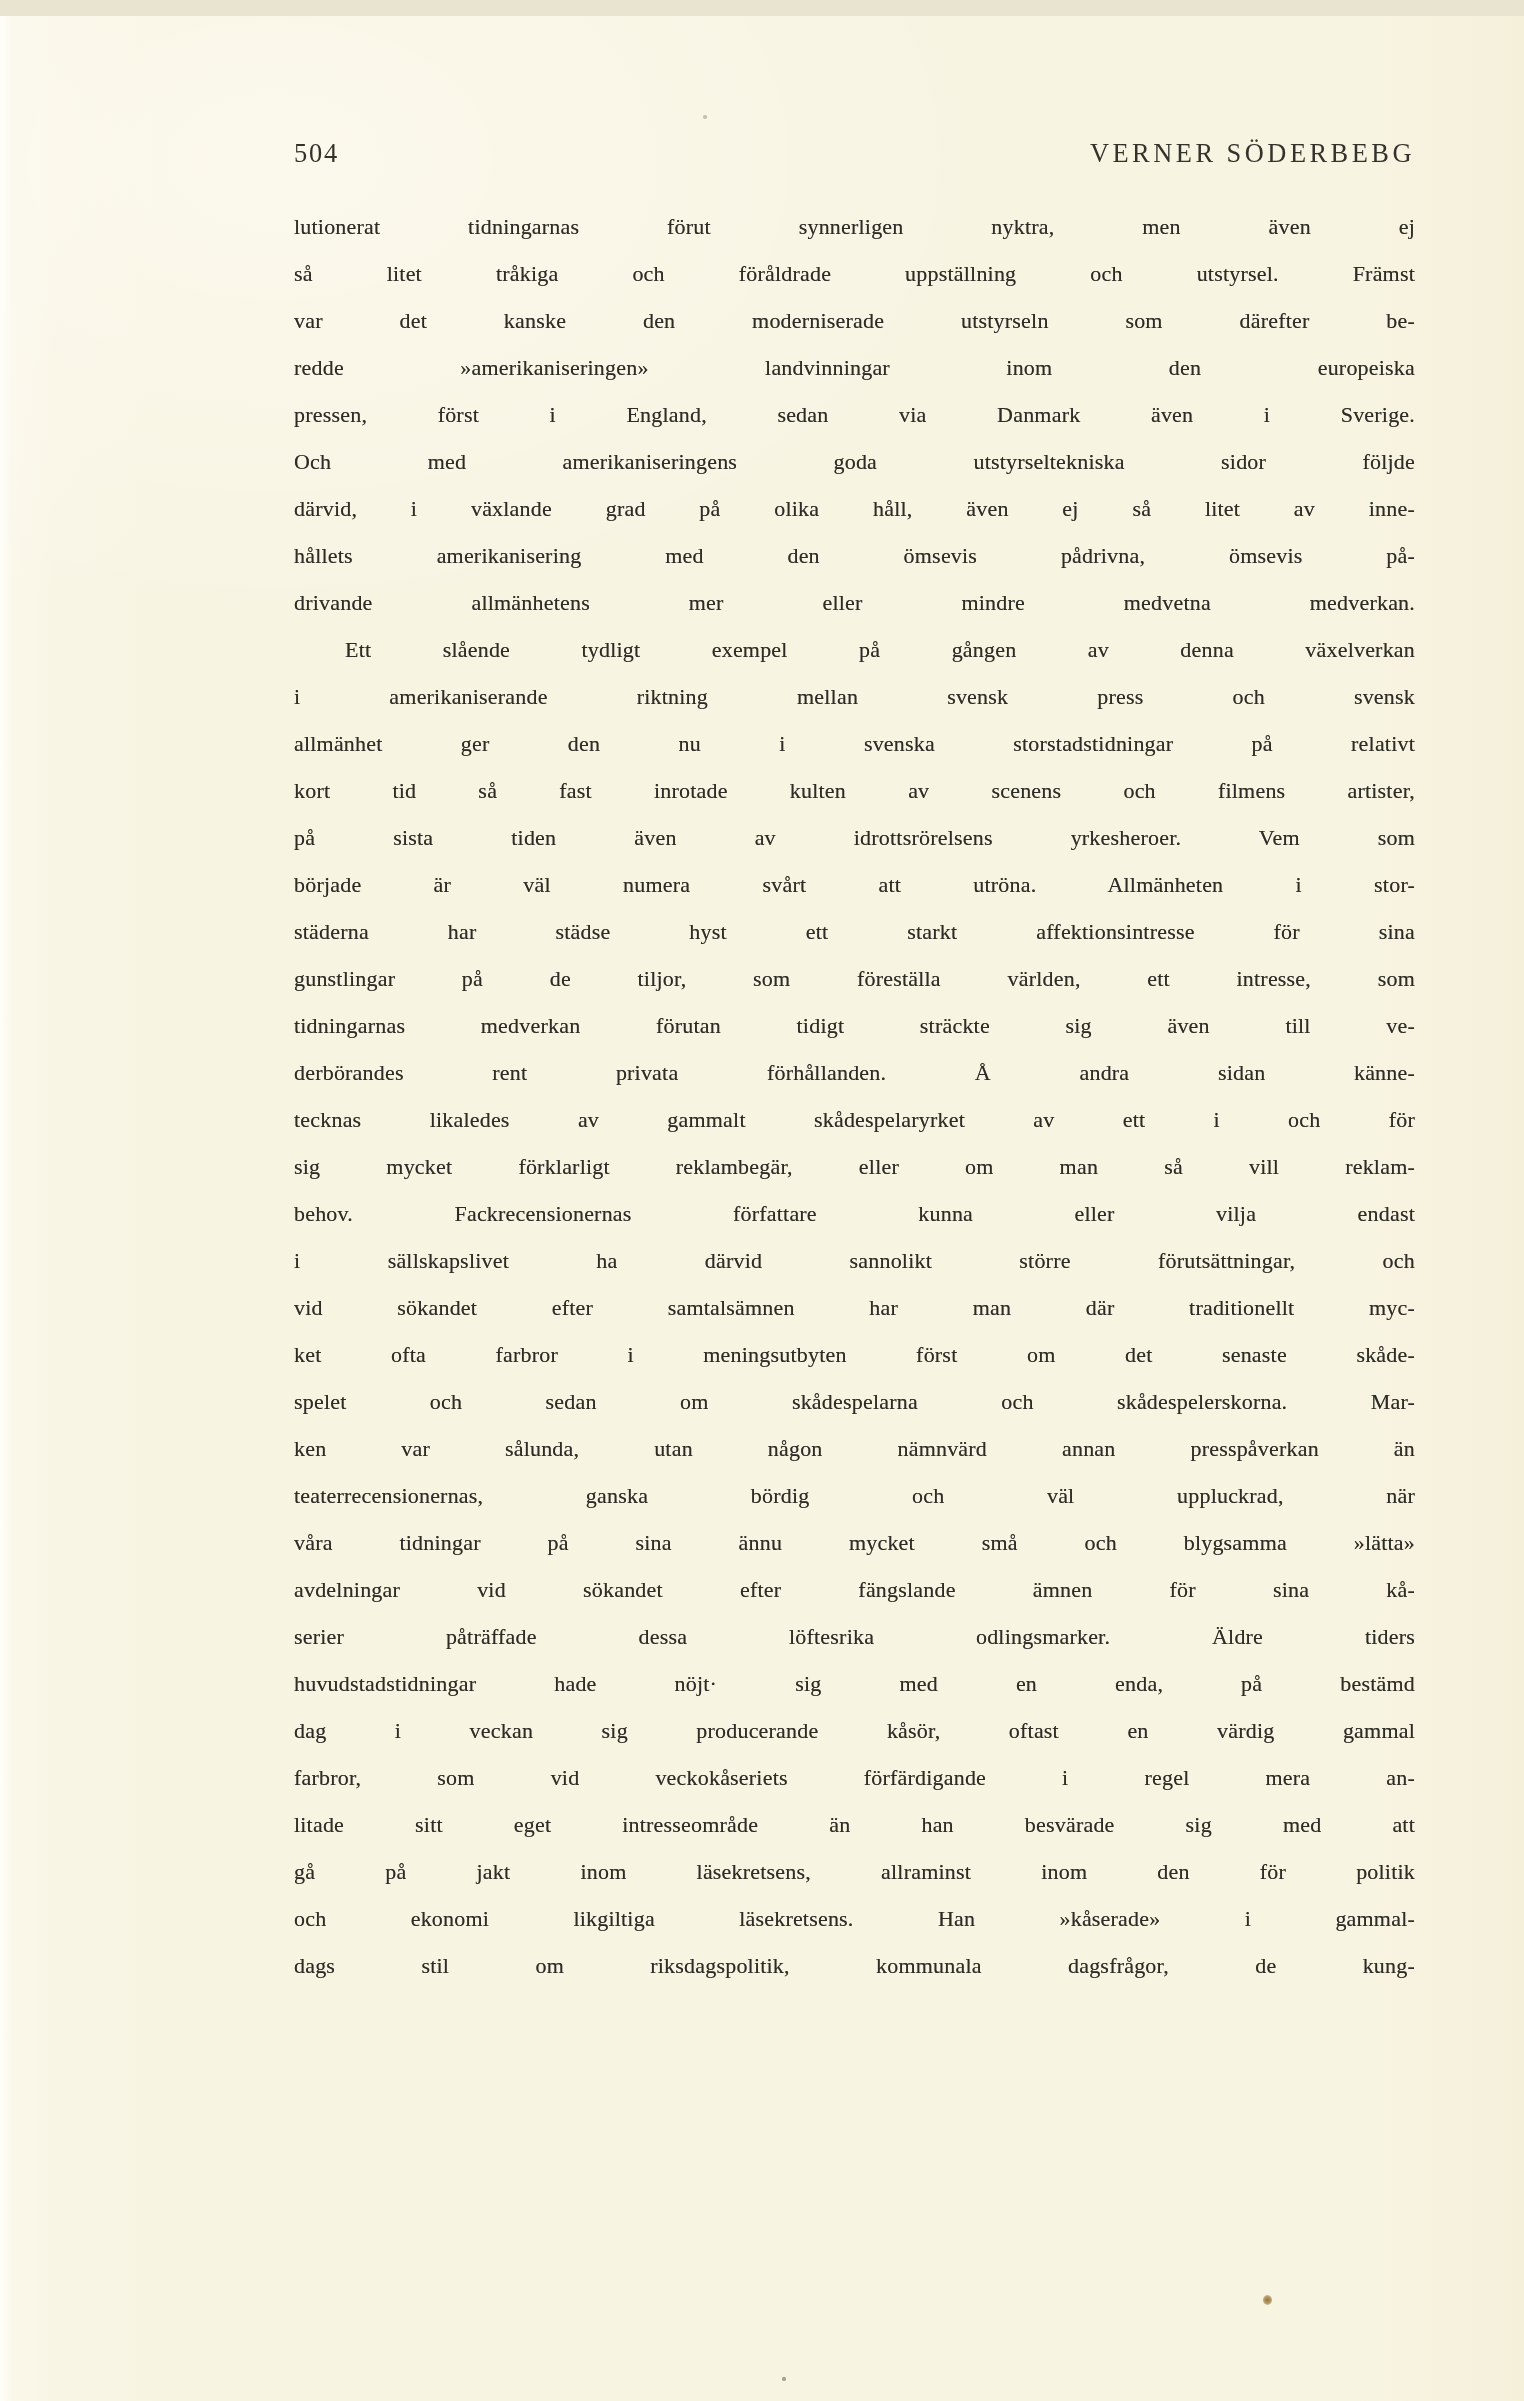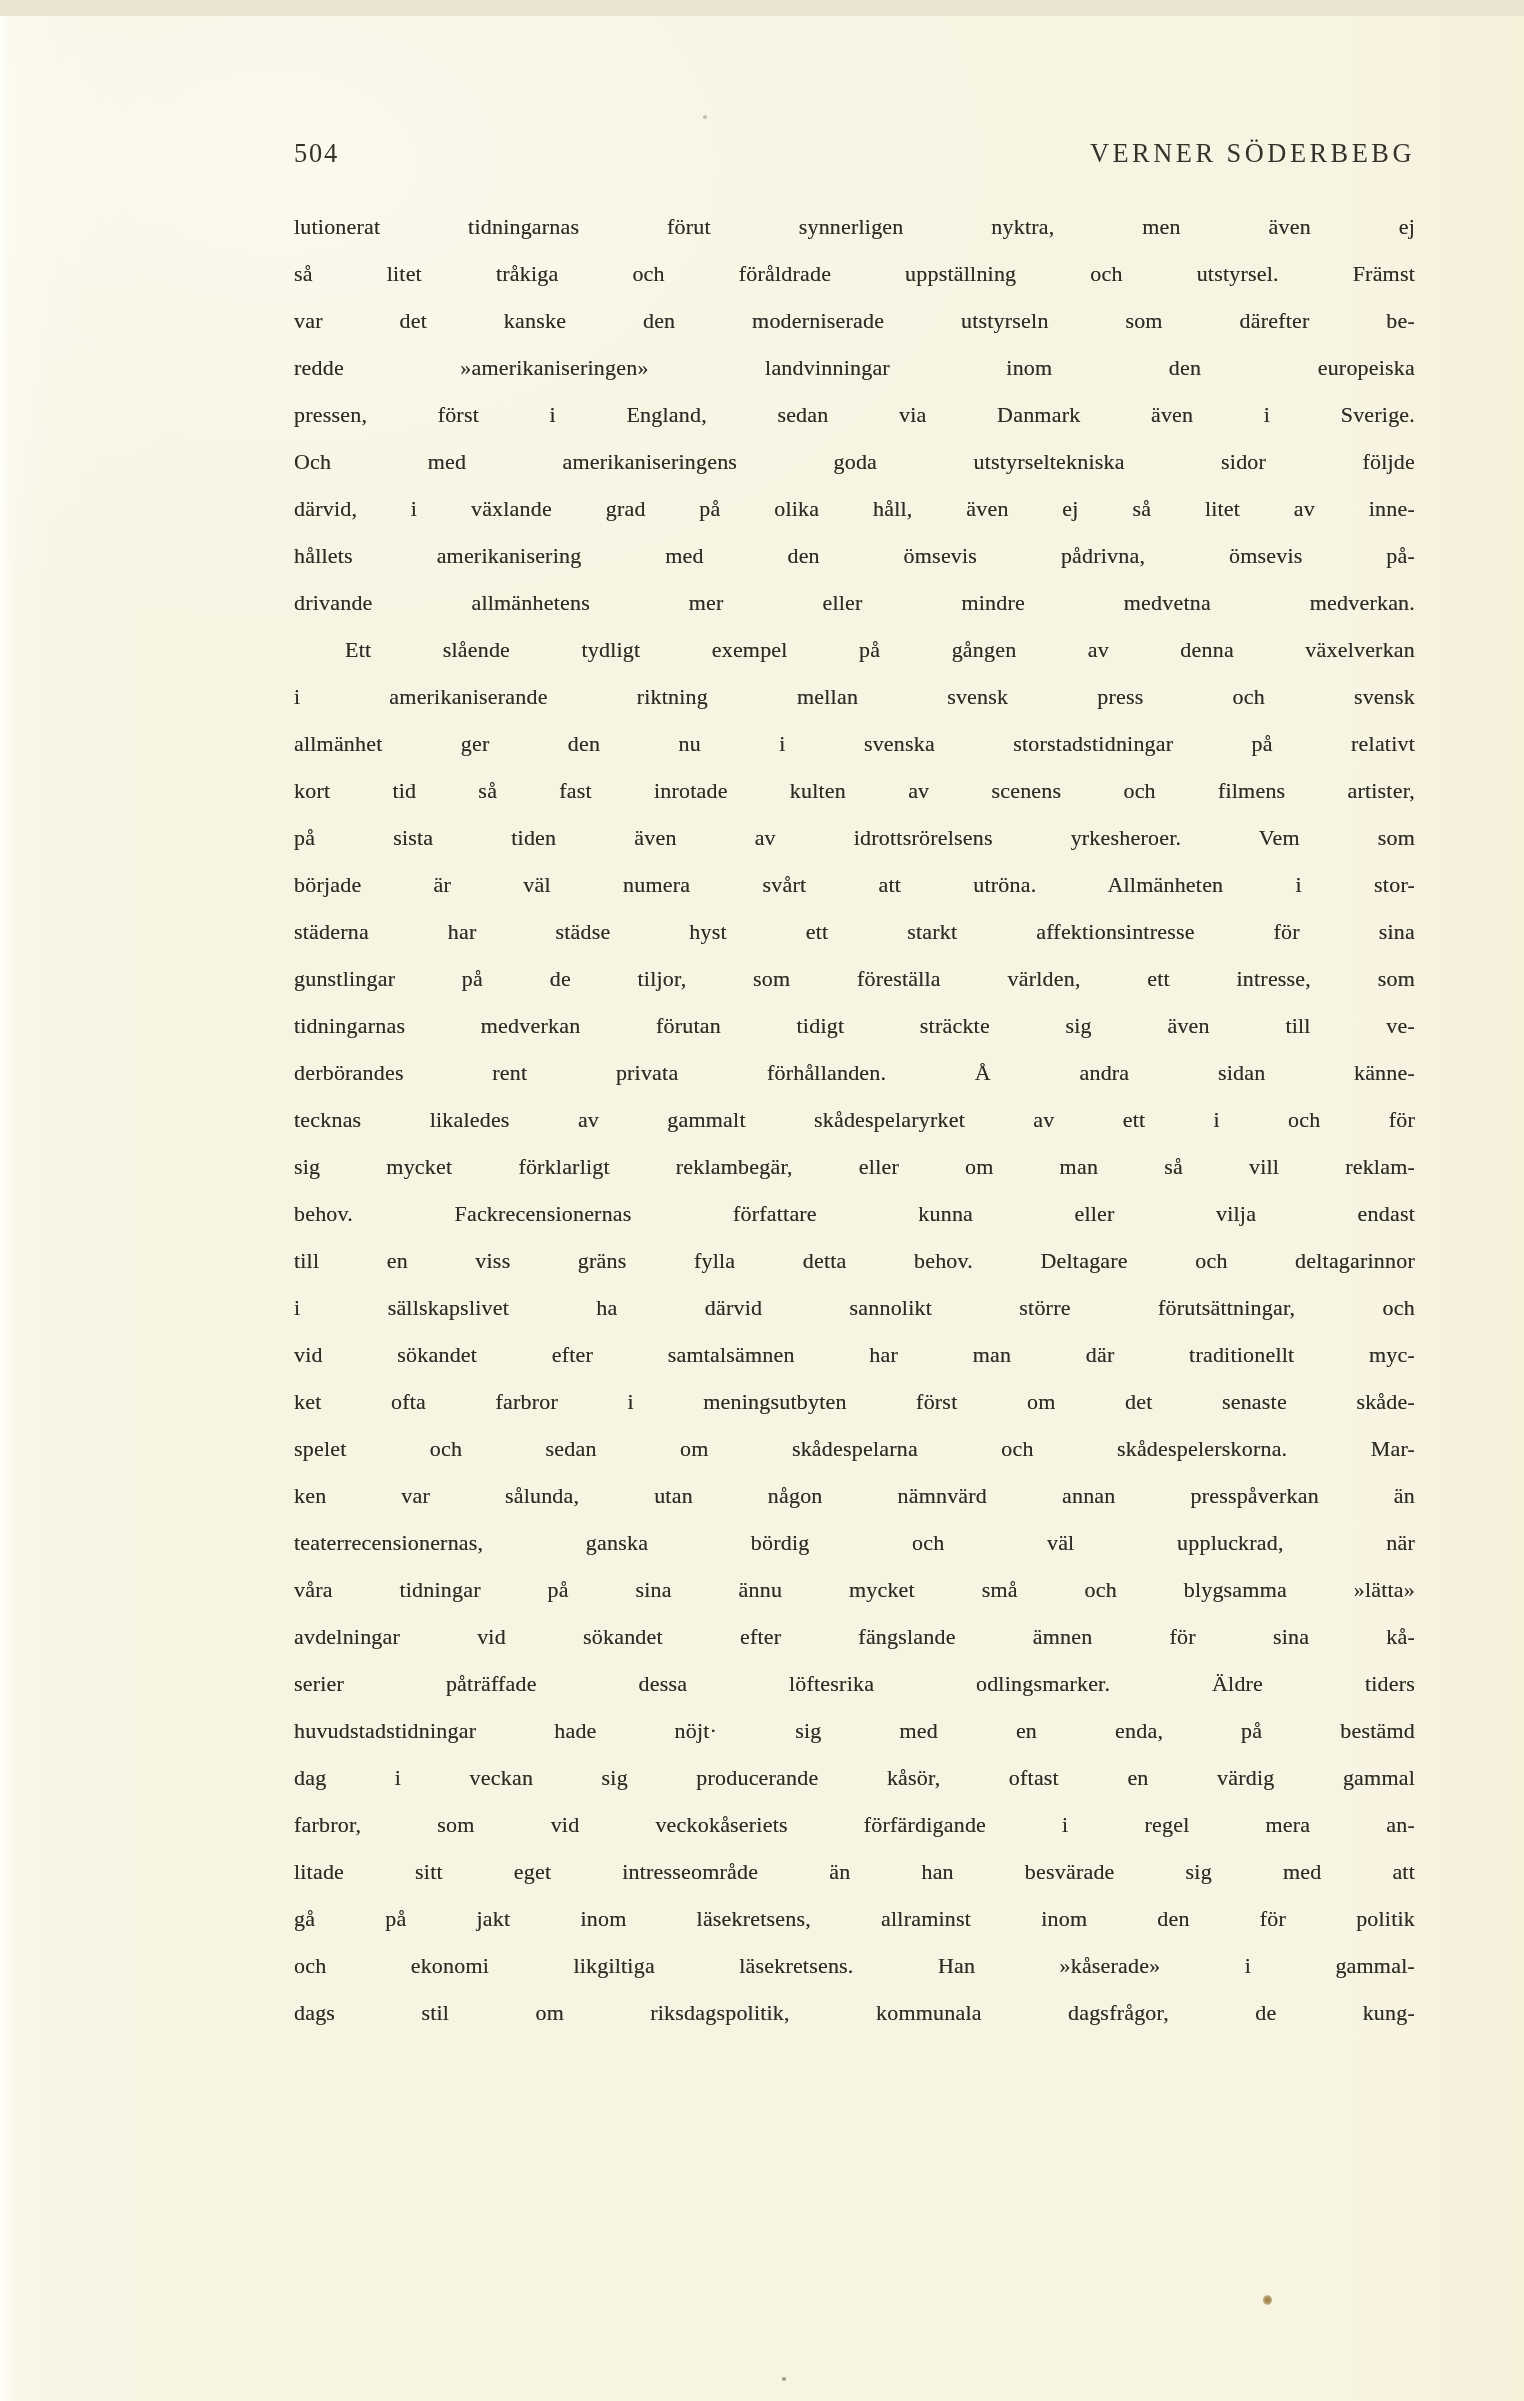--- a/index.html
+++ b/index.html
@@ -133,21 +133,20 @@
     <div class="line">kort tid så fast inrotade kulten av scenens och filmens artister,</div>
     <div class="line">på sista tiden även av idrottsrörelsens yrkesheroer. Vem som</div>
     <div class="line">började är väl numera svårt att utröna. Allmänheten i stor-</div>
     <div class="line">städerna har städse hyst ett starkt affektionsintresse för sina</div>
     <div class="line">gunstlingar på de tiljor, som föreställa världen, ett intresse, som</div>
     <div class="line">tidningarnas medverkan förutan tidigt sträckte sig även till ve-</div>
     <div class="line">derbörandes rent privata förhållanden. Å andra sidan känne-</div>
     <div class="line">tecknas likaledes av gammalt skådespelaryrket av ett i och för</div>
     <div class="line">sig mycket förklarligt reklambegär, eller om man så vill reklam-</div>
     <div class="line">behov. Fackrecensionernas författare kunna eller vilja endast</div>
-    <div class="line">till en viss gräns fylla detta behov. Deltagare och deltagarinnor</div>
     <div class="line">i sällskapslivet ha därvid sannolikt större förutsättningar, och</div>
     <div class="line">vid sökandet efter samtalsämnen har man där traditionellt myc-</div>
     <div class="line">ket ofta farbror i meningsutbyten först om det senaste skåde-</div>
     <div class="line">spelet och sedan om skådespelarna och skådespelerskorna. Mar-</div>
     <div class="line">ken var sålunda, utan någon nämnvärd annan presspåverkan än</div>
     <div class="line">teaterrecensionernas, ganska bördig och väl uppluckrad, när</div>
     <div class="line">våra tidningar på sina ännu mycket små och blygsamma »lätta»</div>
     <div class="line">avdelningar vid sökandet efter fängslande ämnen för sina kå-</div>
     <div class="line">serier påträffade dessa löftesrika odlingsmarker. Äldre tiders</div>
     <div class="line">huvudstadstidningar hade nöjt· sig med en enda, på bestämd</div>

